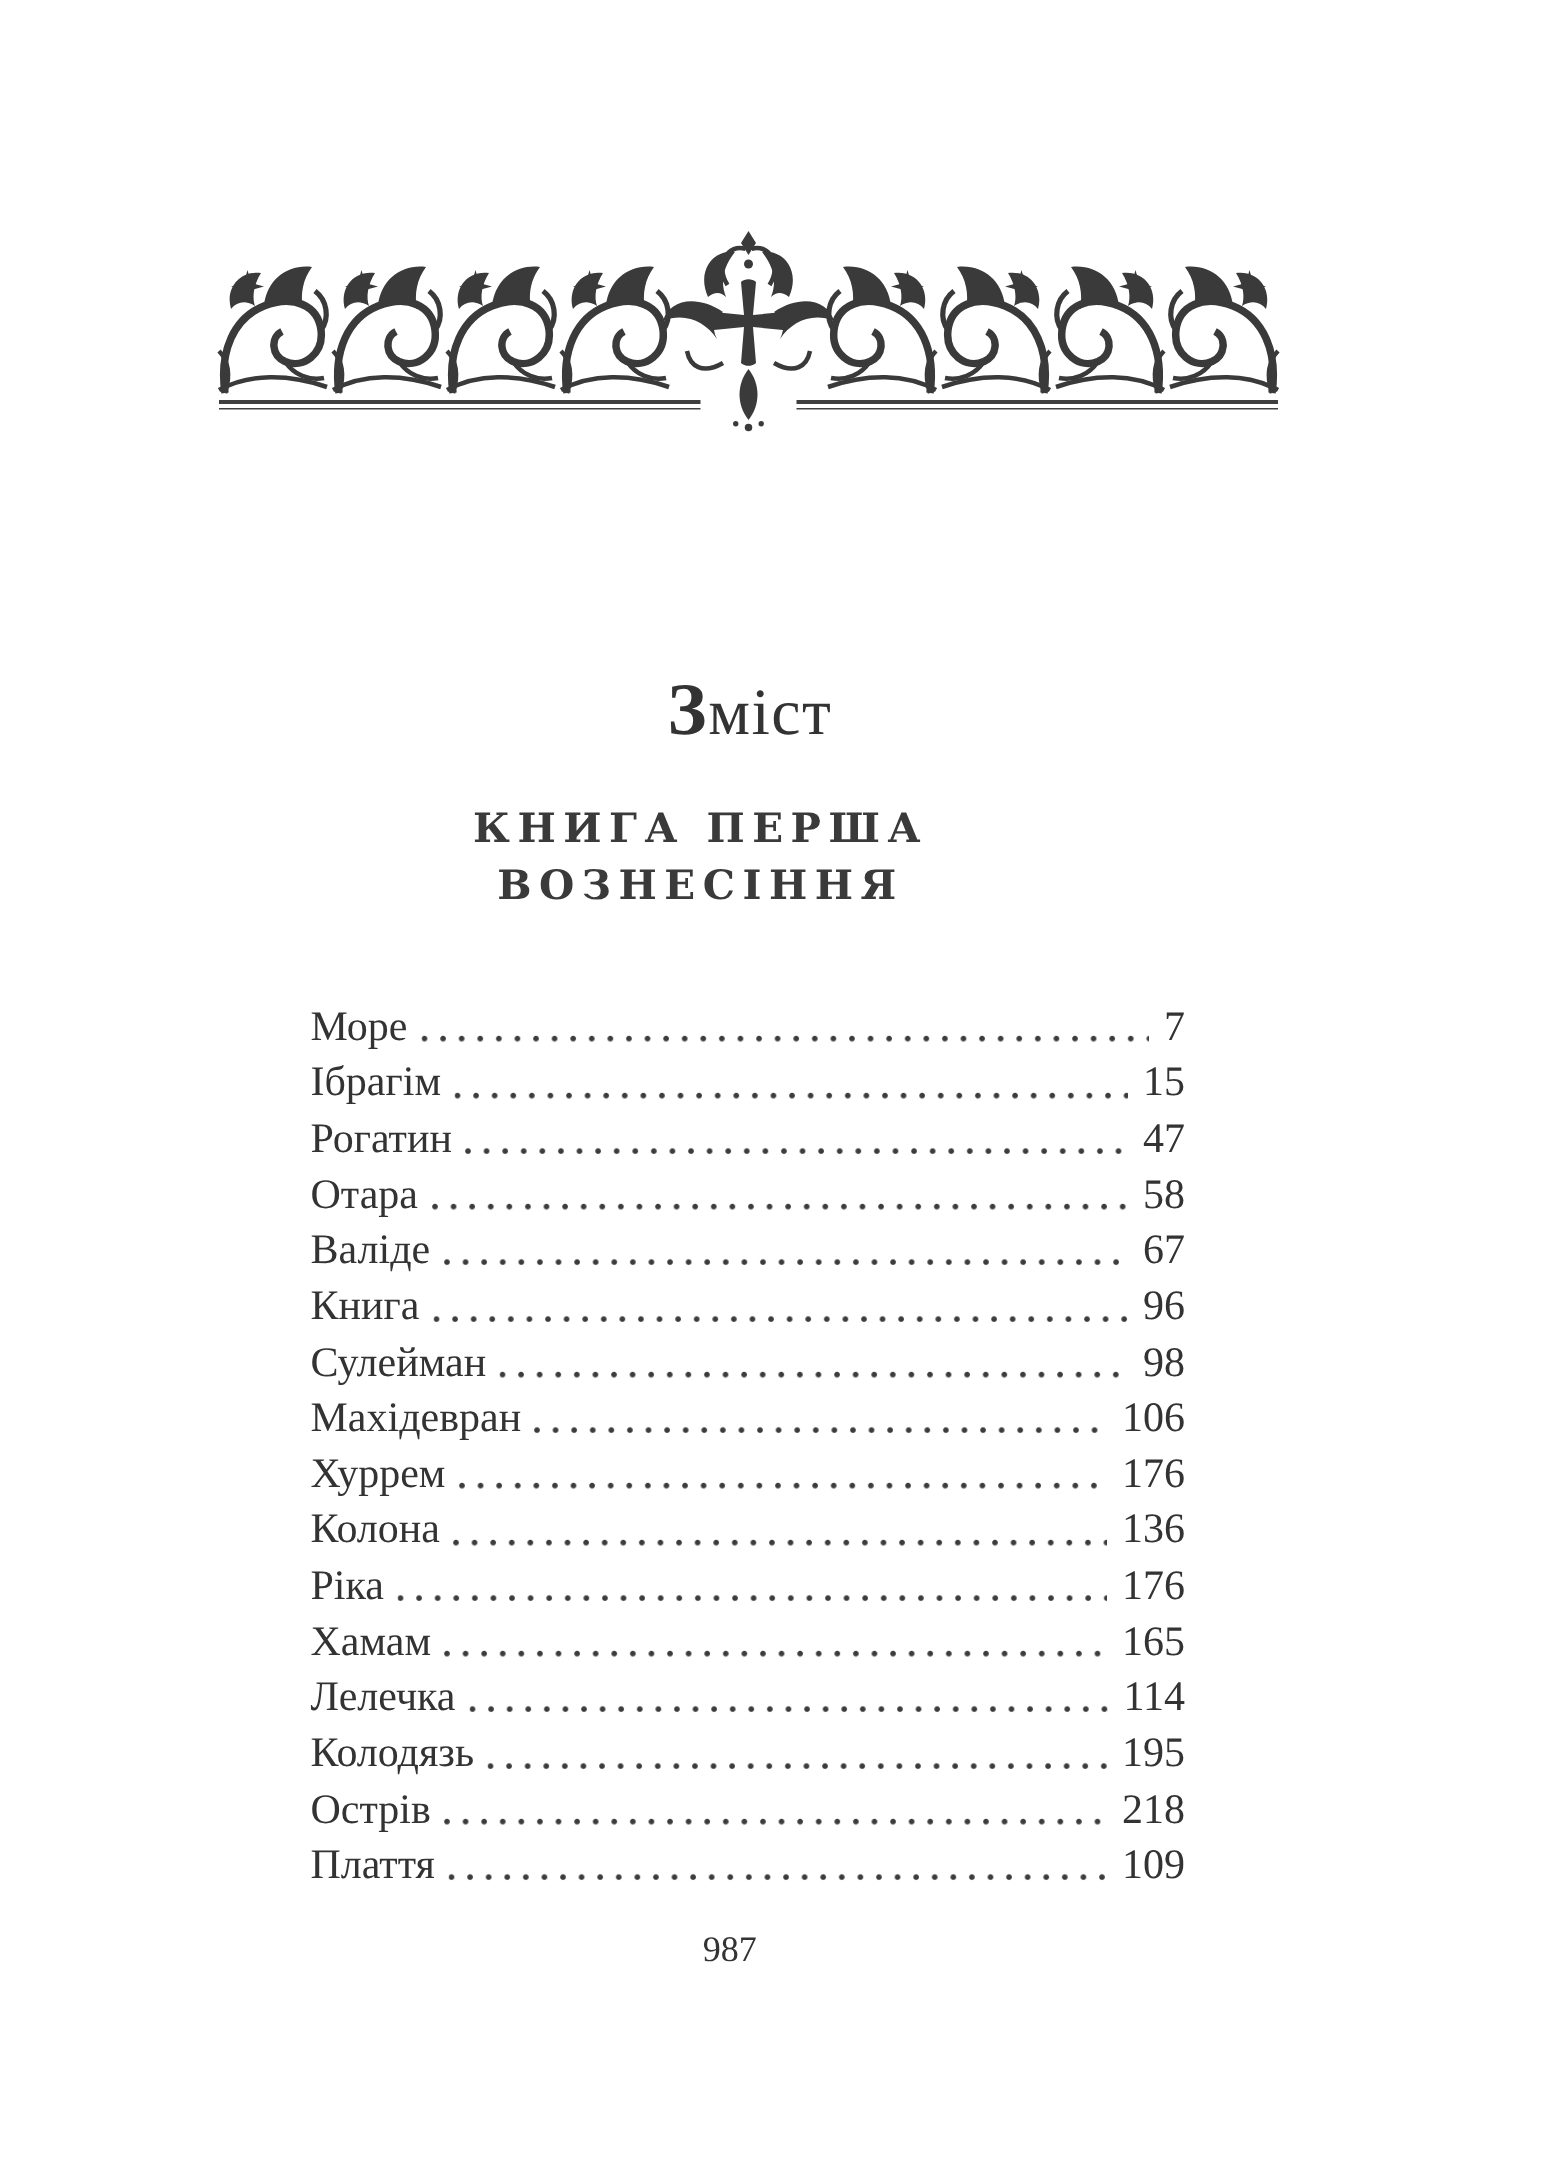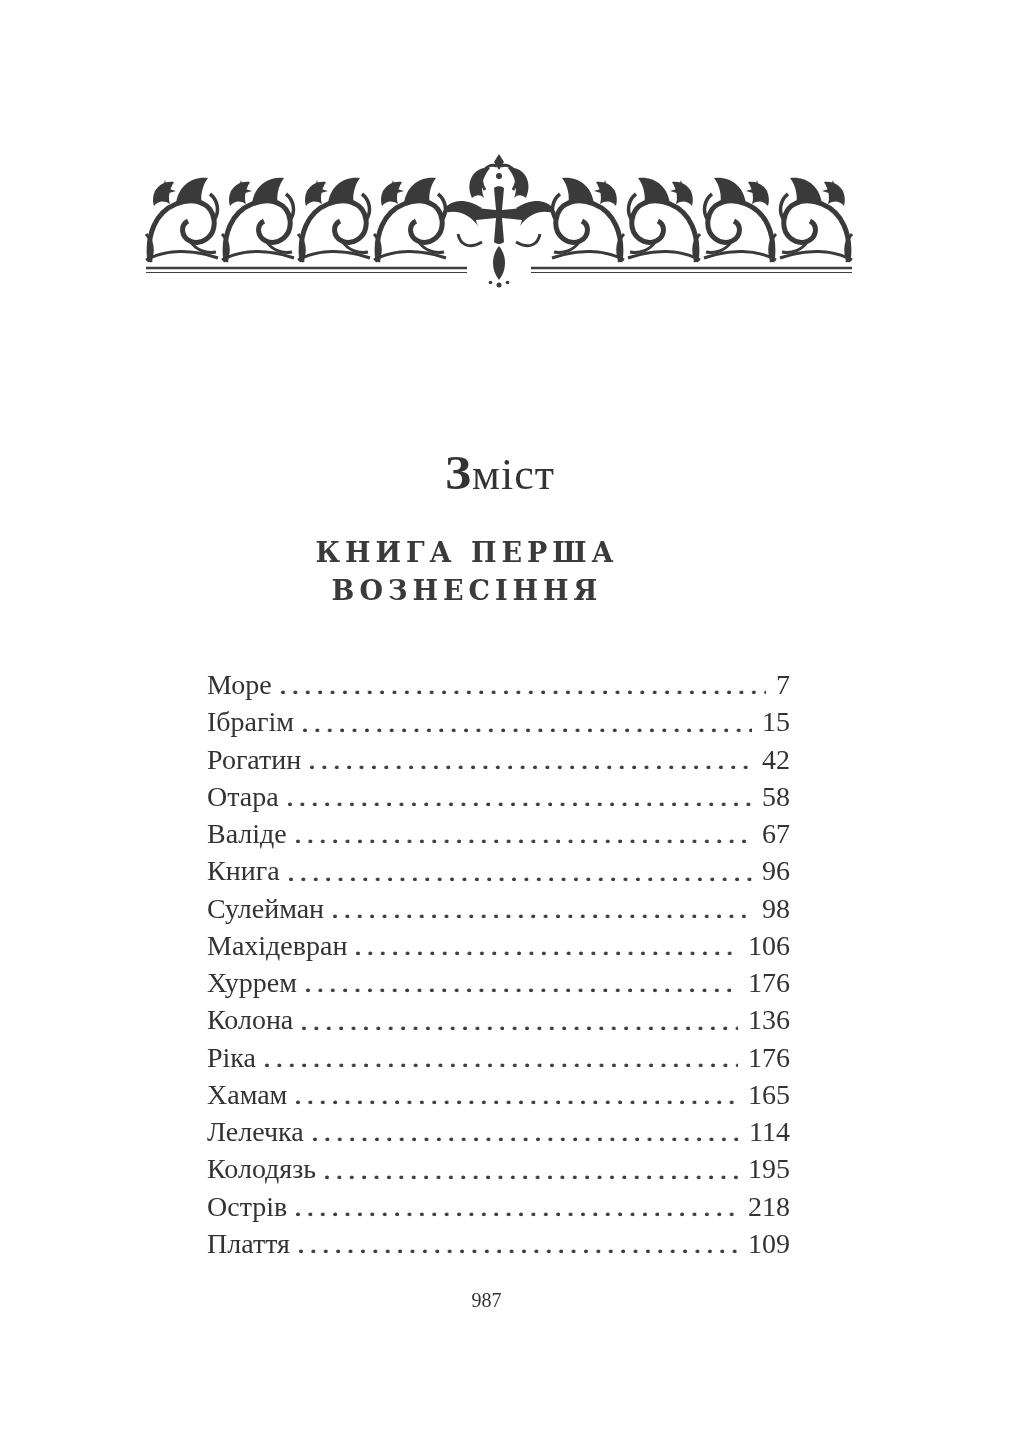--- a/index.html
+++ b/index.html
@@ -91,21 +91,21 @@
     white-space: nowrap;
   }
 
   
   .folio {
     position: absolute;
     left: 195px;
     top: 1280px;
     width: 583px;
     text-align: center;
-    font-size: 20px;
+    font-size: 24px;
     line-height: 40px;
     color: #333333;
   }
 </style>
 </head>
 <body>
 
 <svg class="ornament" viewBox="0 0 714 140" xmlns="http://www.w3.org/2000/svg" aria-hidden="true">
   <defs>
     <g id="tile" stroke="#3a3a3a" fill="none">
@@ -170,21 +170,21 @@
 
     <div class="toc-row">
       <span class="toc-label">Ібрагім</span>
       <span class="leader"></span>
       <span class="toc-page">15</span>
     </div>
 
     <div class="toc-row">
       <span class="toc-label">Рогатин</span>
       <span class="leader"></span>
-      <span class="toc-page">42</span>
+      <span class="toc-page">47</span>
     </div>
 
     <div class="toc-row">
       <span class="toc-label">Отара</span>
       <span class="leader"></span>
       <span class="toc-page">58</span>
     </div>
 
     <div class="toc-row">
       <span class="toc-label">Валіде</span>

